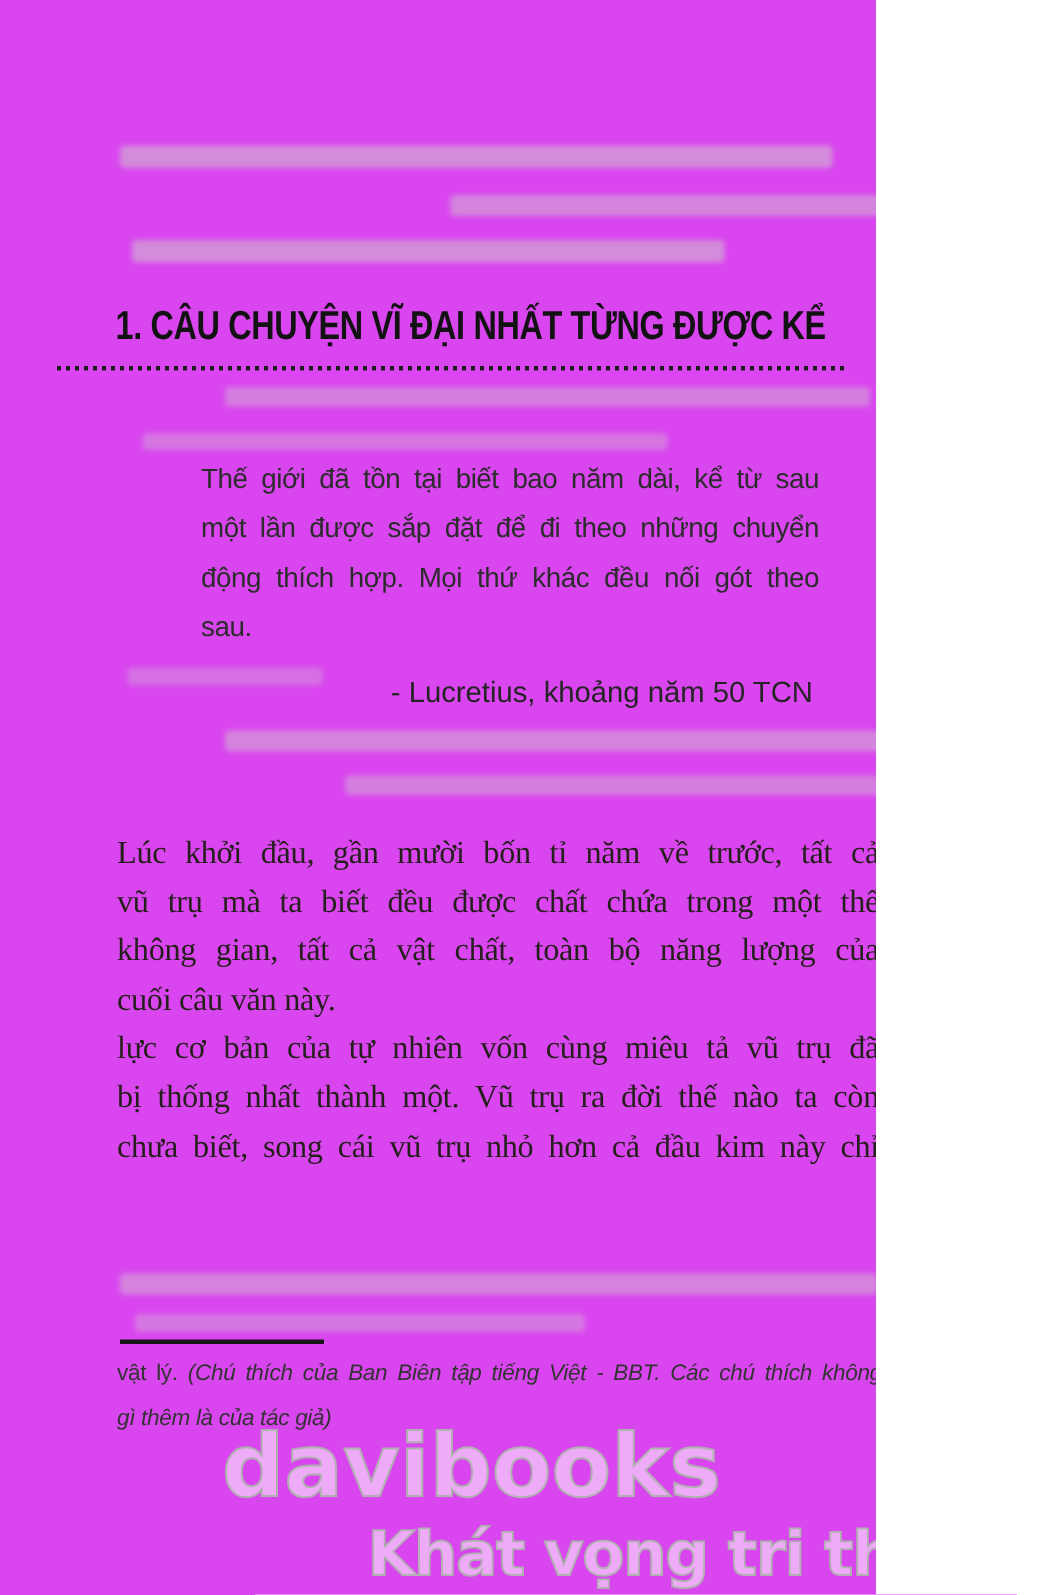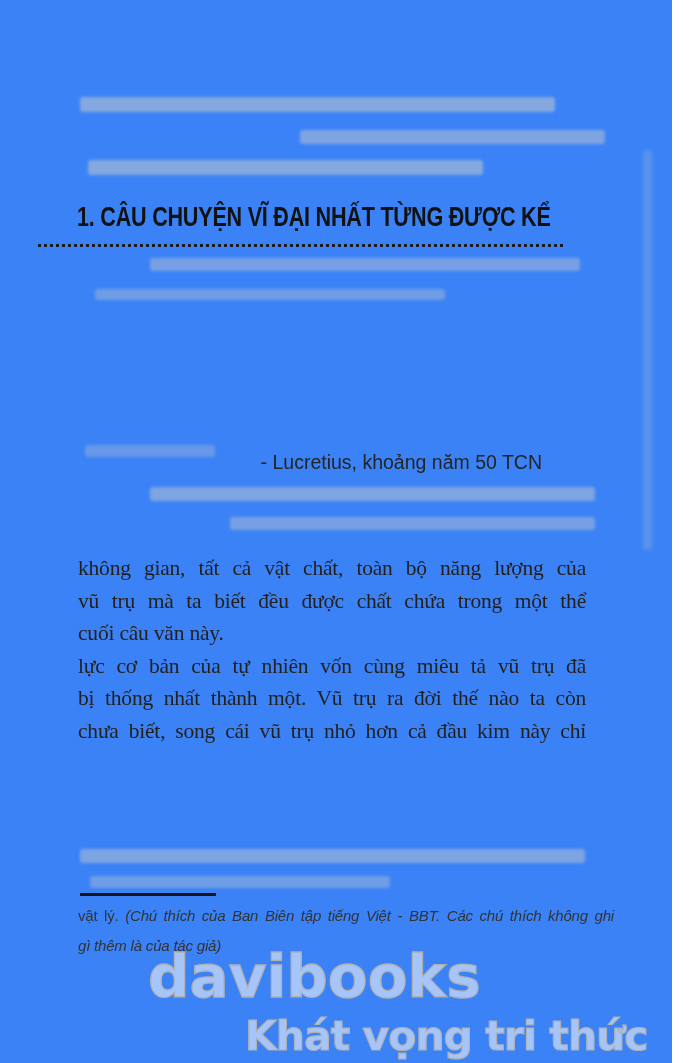--- a/index.html
+++ b/index.html
@@ -1,19 +1,19 @@
 <!DOCTYPE html>
 <html><head>
 <meta charset="utf-8">
 <style>
   html,body{margin:0;padding:0;}
   .page{
     position:relative;
-    width:672px;height:1063px;
-    background:#3b82f6;
+    width:584px;height:1063px;
+    background:#d946ef;
     overflow:hidden;
     font-family:"Liberation Sans",sans-serif;
   }
   
   .ghost{
     position:absolute;
     background:#cfcfc9;
     border-radius:3px;
     filter:blur(1.6px);
     z-index:0;
@@ -99,25 +99,32 @@
   <div class="ghost" style="left:85px;top:445px;width:130px;height:12px;opacity:.3;"></div>
   <div class="ghost" style="left:150px;top:487px;width:445px;height:14px;opacity:.45;"></div>
   <div class="ghost" style="left:230px;top:517px;width:365px;height:13px;opacity:.4;"></div>
   <div class="ghost" style="left:80px;top:849px;width:505px;height:14px;opacity:.45;"></div>
   <div class="ghost" style="left:90px;top:876px;width:300px;height:12px;opacity:.35;"></div>
   <div class="ghost" style="left:643px;top:150px;width:9px;height:400px;opacity:.22;filter:blur(2.2px);"></div>
 
   <div class="chapter-title">1. CÂU CHUYỆN VĨ ĐẠI NHẤT TỪNG ĐƯỢC KỂ</div>
   <div class="dotted-rule"></div>
 
+  <div class="epigraph">
+    <div class="qline j">Thế giới đã tồn tại biết bao năm dài, kể từ sau</div>
+    <div class="qline j">một lần được sắp đặt để đi theo những chuyển</div>
+    <div class="qline j">động thích hợp. Mọi thứ khác đều nối gót theo</div>
+    <div class="qline last">sau.</div>
+  </div>
   <div class="attribution">- Lucretius, khoảng năm 50 TCN</div>
 
   <div class="body-text">
+    <div class="bline j">Lúc khởi đầu, gần mười bốn tỉ năm về trước, tất cả</div>
+    <div class="bline j">vũ trụ mà ta biết đều được chất chứa trong một thể</div>
     <div class="bline j">không gian, tất cả vật chất, toàn bộ năng lượng của</div>
-    <div class="bline j">vũ trụ mà ta biết đều được chất chứa trong một thể</div>
     <div class="bline last">cuối câu văn này.</div>
     <div class="bline j">lực cơ bản của tự nhiên vốn cùng miêu tả vũ trụ đã</div>
     <div class="bline j">bị thống nhất thành một. Vũ trụ ra đời thế nào ta còn</div>
     <div class="bline j">chưa biết, song cái vũ trụ nhỏ hơn cả đầu kim này chỉ</div>
   </div>
 
   <div class="footnote-rule"></div>
   <div class="footnote">
     <div class="fline j"><span>vật lý. </span><span class="italic">(Chú thích của Ban Biên tập tiếng Việt - BBT. Các chú thích không ghi</span></div>
     <div class="fline last italic">gì thêm là của tác giả)</div>

